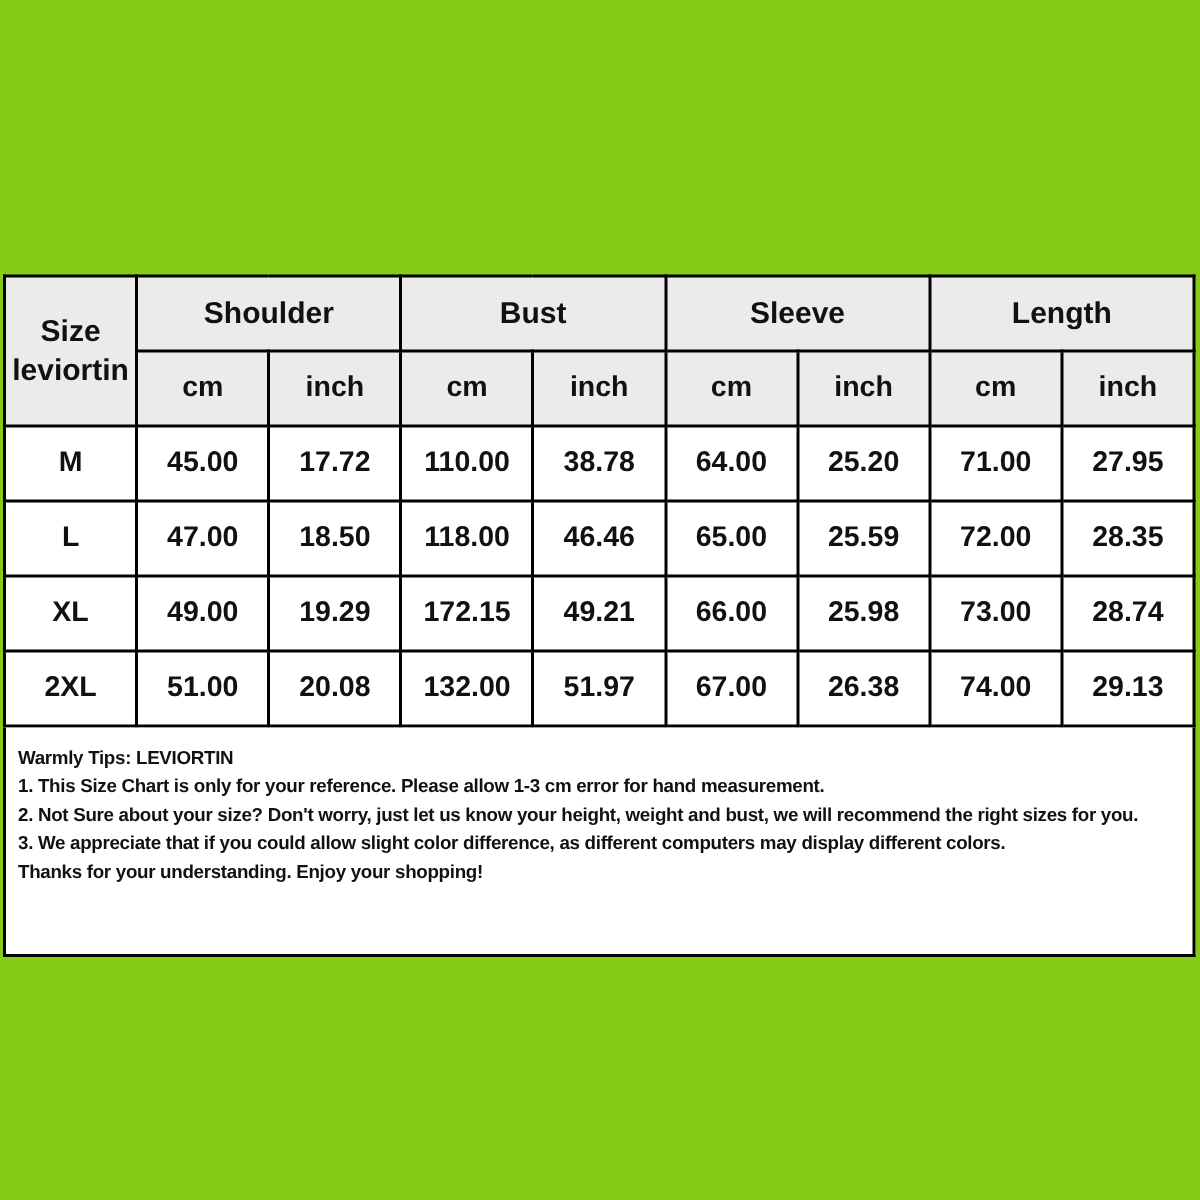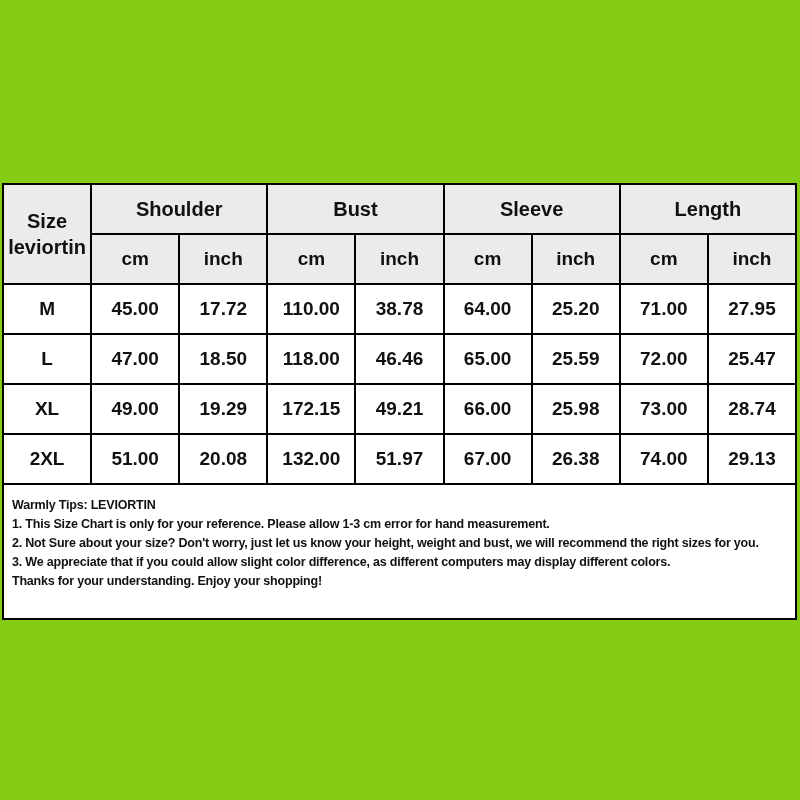--- a/index.html
+++ b/index.html
@@ -54,21 +54,21 @@
   }
   tr.data-row td {
     background: #ffffff;
     height: 48px;
     font-size: 19px;
   }
   .tips-box {
     border: 2px solid #000000;
     border-top: none;
     box-sizing: border-box;
-    height: 135px;
+    height: 153px;
     padding: 11px 8px 0 8px;
     background: #ffffff;
   }
   .tips-box .tip-line {
     font-size: 12.5px;
     font-weight: bold;
     line-height: 19px;
     letter-spacing: -0.2px;
     white-space: nowrap;
     color: #111111;
@@ -127,21 +127,21 @@
       </tr>
       <tr class="data-row">
         <td>L</td>
         <td>47.00</td>
         <td>18.50</td>
         <td>118.00</td>
         <td>46.46</td>
         <td>65.00</td>
         <td>25.59</td>
         <td>72.00</td>
-        <td>25.47</td>
+        <td>28.35</td>
       </tr>
       <tr class="data-row">
         <td>XL</td>
         <td>49.00</td>
         <td>19.29</td>
         <td>172.15</td>
         <td>49.21</td>
         <td>66.00</td>
         <td>25.98</td>
         <td>73.00</td>

